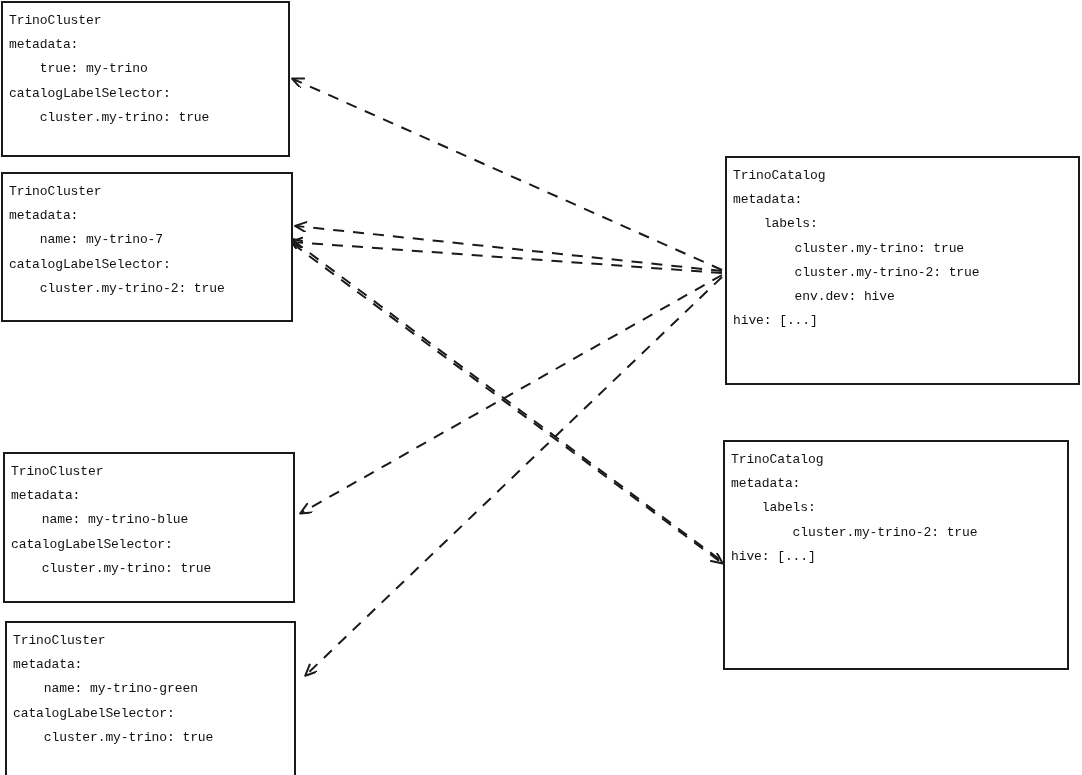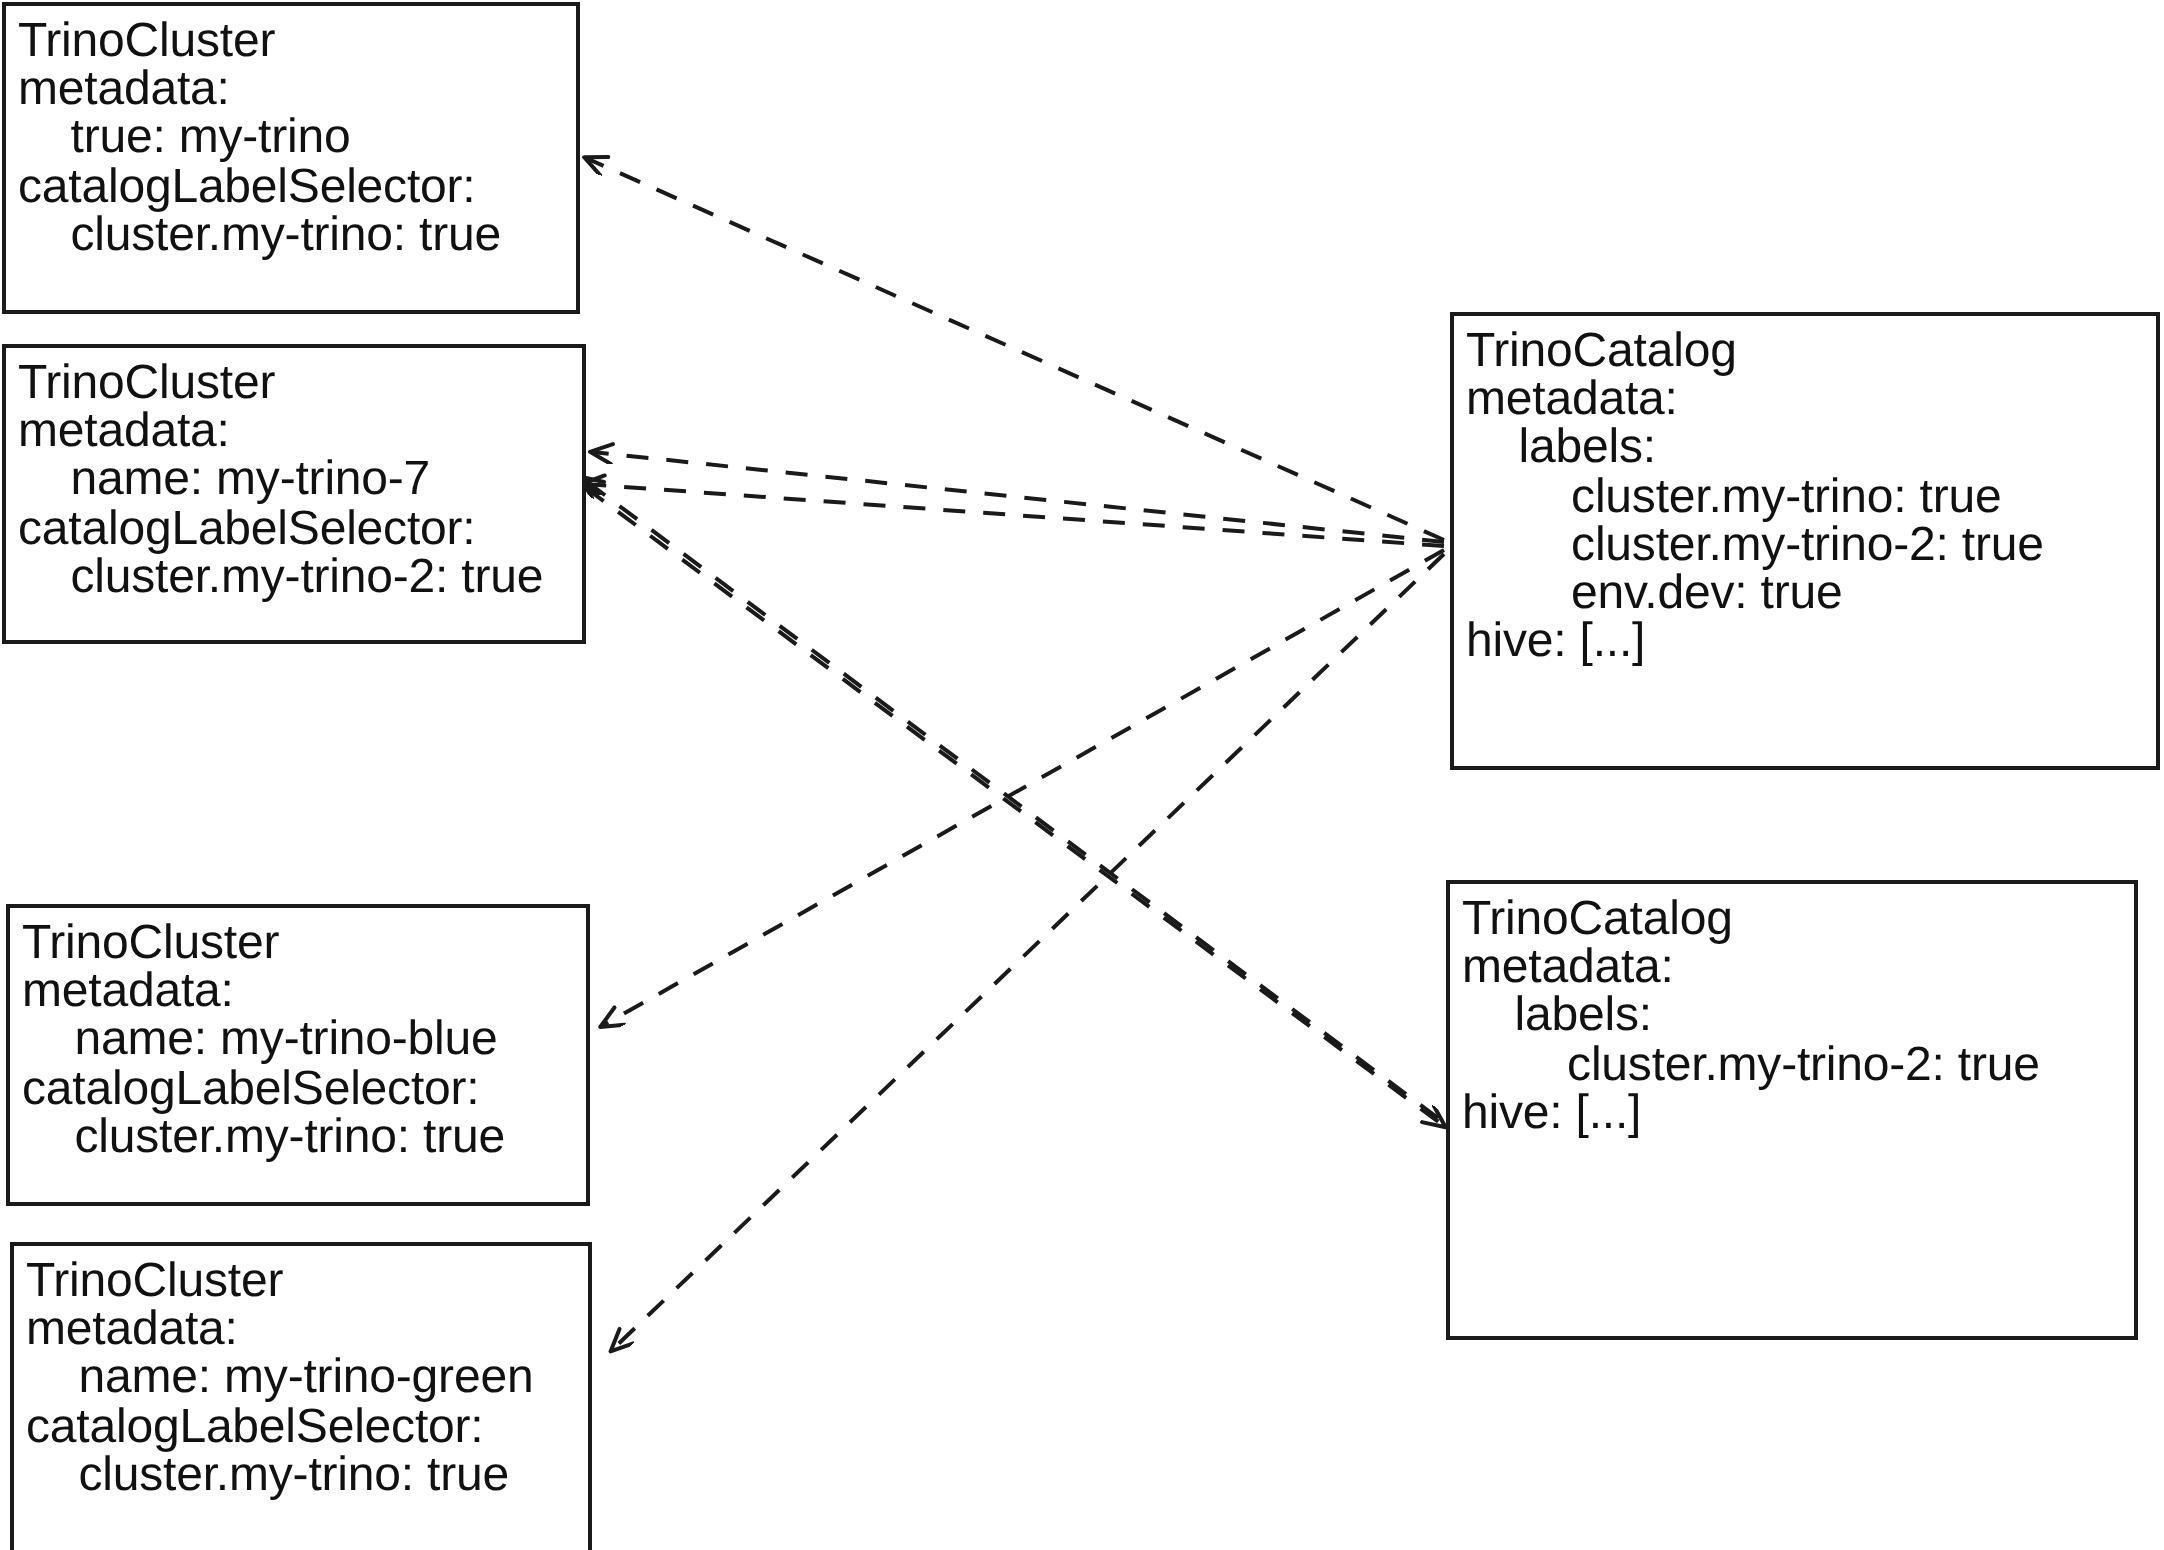--- a/index.html
+++ b/index.html
@@ -17,25 +17,26 @@
   }
   .node {
     position: absolute;
     box-sizing: border-box;
     border: 2px solid #1a1a1a;
     background: #ffffff;
     z-index: 2;
   }
   .node-body {
     padding: 6px 0 0 6px;
-    font-size: 24px;
+    font-size: 13px;
     line-height: 24.2px;
     color: #111111;
     white-space: pre;
     letter-spacing: -0.1px;
+    font-family: Liberation Mono, monospace;
   }
   .line {
     display: block;
   }
   #edges {
     position: absolute;
     left: 0;
     top: 0;
     width: 1082px;
     height: 775px;
@@ -72,20 +73,20 @@
       <div class="node" style="left: 1px; top: 172px; width: 292px; height: 150px; border-color: rgb(26, 26, 26);">
         <div class="node-body"><span class="line">TrinoCluster</span><span class="line">metadata:</span><span class="line">    name: my-trino-7</span><span class="line">catalogLabelSelector:</span><span class="line">    cluster.my-trino-2: true</span></div>
       </div>
       <div class="node" style="left: 3px; top: 452px; width: 292px; height: 151px; border-color: rgb(26, 26, 26);">
         <div class="node-body"><span class="line">TrinoCluster</span><span class="line">metadata:</span><span class="line">    name: my-trino-blue</span><span class="line">catalogLabelSelector:</span><span class="line">    cluster.my-trino: true</span></div>
       </div>
       <div class="node" style="left: 5px; top: 621px; width: 291px; height: 156px; border-color: rgb(26, 26, 26);">
         <div class="node-body"><span class="line">TrinoCluster</span><span class="line">metadata:</span><span class="line">    name: my-trino-green</span><span class="line">catalogLabelSelector:</span><span class="line">    cluster.my-trino: true</span></div>
       </div>
       <div class="node" style="left: 725px; top: 156px; width: 355px; height: 229px; border-color: rgb(26, 26, 26);">
-        <div class="node-body"><span class="line">TrinoCatalog</span><span class="line">metadata:</span><span class="line">    labels:</span><span class="line">        cluster.my-trino: true</span><span class="line">        cluster.my-trino-2: true</span><span class="line">        env.dev: true</span><span class="line">hive: [...]</span></div>
+        <div class="node-body"><span class="line">TrinoCatalog</span><span class="line">metadata:</span><span class="line">    labels:</span><span class="line">        cluster.my-trino: true</span><span class="line">        cluster.my-trino-2: true</span><span class="line">        env.dev: hive</span><span class="line">hive: [...]</span></div>
       </div>
       <div class="node" style="left: 723px; top: 440px; width: 346px; height: 230px; border-color: rgb(26, 26, 26);">
         <div class="node-body"><span class="line">TrinoCatalog</span><span class="line">metadata:</span><span class="line">    labels:</span><span class="line">        cluster.my-trino-2: true</span><span class="line">hive: [...]</span></div>
       </div>
     </div>
 
 </div>
 
 </body></html>

